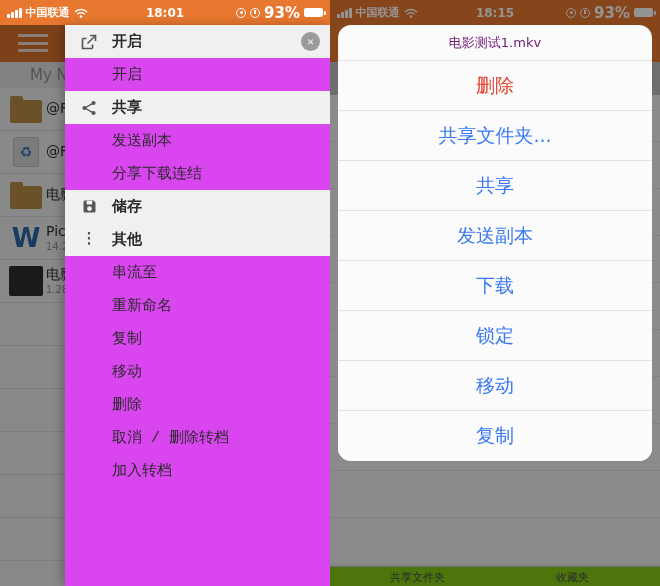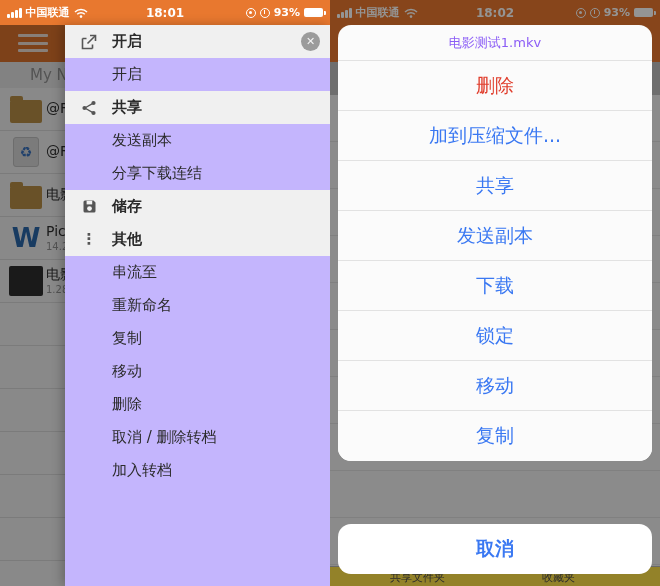--- a/index.html
+++ b/index.html
@@ -8,21 +8,21 @@
   .panel { position:relative; width:330px; height:586px; overflow:hidden; background:#fff; }
 
   
   .statusbar { position:absolute; top:0; left:0; right:0; height:25px; background:#E8782F;
     display:flex; align-items:center; justify-content:space-between; padding:0 7px; color:#fff; z-index:3; }
   .sb-group { display:flex; align-items:center; gap:4px; }
   .sb-carrier { font-size:11px; font-weight:bold; letter-spacing:0; }
   .sb-time { font-size:12px; font-weight:bold; position:absolute; left:50%; transform:translateX(-50%); }
   .sig { display:flex; align-items:flex-end; gap:1.5px; height:10px; }
   .sig i { width:2.5px; background:#fff; border-radius:1px; display:block; }
-  .sb-pct { font-size:11px; font-weight:bold; }
+  .sb-pct { font-size:15px; font-weight:bold; }
   .batt { width:19px; height:9px; background:#fff; border-radius:2px; position:relative; }
   .batt:after { content:""; position:absolute; right:-3px; top:2.5px; width:2px; height:4px; background:#fff; border-radius:0 1px 1px 0; }
   .minicirc { width:10px; height:10px; border:1.3px solid #fff; border-radius:50%; position:relative; }
   .minicirc.clock:after { content:""; position:absolute; left:3.2px; top:1.5px; width:1.3px; height:3.5px; background:#fff; }
   .minicirc.lock:after { content:""; position:absolute; left:2.5px; top:2.5px; width:3px; height:3px; background:#fff; border-radius:50%; }
 
   
   .app-header { position:absolute; top:25px; left:0; right:0; height:37px; background:#E8782F; }
   .hamburger { position:absolute; left:18px; top:9px; width:30px; cursor:pointer; }
   .hamburger i { display:block; height:3px; background:rgba(255,255,255,.85); border-radius:1px; margin-bottom:4.5px; }
@@ -38,45 +38,45 @@
   .folder:before { content:""; position:absolute; top:-4px; left:0; width:13px; height:5px; background:#C2974A; border-radius:2px 2px 0 0; }
   .bin { width:26px; height:30px; background:#E3E3E3; border:1px solid #C9C9C9; border-radius:3px;
     display:flex; align-items:center; justify-content:center; color:#3C78C8; font-size:14px; }
   .wdoc { font-size:26px; font-weight:800; color:#2E6DB4; line-height:1; }
   .vthumb { width:34px; height:30px; background:#303030; border-radius:2px; }
 
   .dim-left { position:absolute; top:25px; left:0; right:0; bottom:0; background:rgba(0,0,0,0.46); z-index:4; }
   .dim-right { position:absolute; top:0; left:0; right:0; bottom:0; background:rgba(0,0,0,0.42); z-index:4; }
 
   
-  .menu { position:absolute; top:25px; left:65px; right:0; bottom:0; background:#c4b5fd; z-index:5;
-    box-shadow:-3px 0 10px rgba(0,0,0,0.25); }
+  .menu { position:absolute; top:25px; left:65px; right:0; bottom:0; background:#d946ef; z-index:5;
+    box-shadow:-3px 0 10px rgba(0,0,0,0.25);font-family:Liberation Mono, monospace; }
   .mrow { height:33px; display:flex; align-items:center; font-size:15px; color:#2B2B2B; position:relative; }
   .mrow.header { background:#F0F0F0; font-weight:bold; }
   .m-ic { position:absolute; left:15px; top:0; bottom:0; width:18px; display:flex; align-items:center; justify-content:center; }
   .m-label { padding-left:47px; white-space:nowrap; }
   .closebtn { position:absolute; right:10px; top:7px; width:19px; height:19px; border-radius:50%;
     background:#9B9B9B; color:#F4F4F4; font-size:11px; font-weight:bold; display:flex; align-items:center; justify-content:center; cursor:pointer; }
   .dots3 { color:#555; font-size:15px; font-weight:bold; letter-spacing:0; line-height:5px; text-align:center; }
 
   
   .r-header { position:absolute; top:25px; left:0; right:0; height:37px; background:#E8782F; }
   .r-band { position:absolute; top:62px; left:0; right:0; height:33px; background:#BDBDBD; }
   .r-content { position:absolute; top:95px; left:0; right:0; bottom:20px; background:#EFEFEF;
     background-image:repeating-linear-gradient(to bottom, transparent 0, transparent 46px, #DDD 46px, #DDD 47px); }
-  .r-tabbar { position:absolute; left:0; right:0; bottom:0; height:20px; background:#fde047; border-top:1px solid #B5B5B5; }
+  .r-tabbar { position:absolute; left:0; right:0; bottom:0; height:20px; background:#84cc16; border-top:1px solid #B5B5B5; }
   .r-tab { position:absolute; top:3px; font-size:11px; color:#4A4A4A; }
   .r-tab.t0 { left:60px; }
-  .r-tab.t1 { left:212px; }
+  .r-tab.t1 { left:226px; }
 
   
   .sheet { position:absolute; top:25px; left:8px; right:8px; border-radius:13px; overflow:hidden;
     background:#FBFBFB; z-index:5; }
   .sheet-title { height:36px; display:flex; align-items:center; justify-content:center;
-    font-size:13px; color:#8b5cf6; border-bottom:1px solid #E2E2E2; }
+    font-size:13px; color:#701a75; border-bottom:1px solid #E2E2E2; }
   .sheet-item { height:50px; display:flex; align-items:center; justify-content:center;
     font-size:19px; color:#3A78F2; border-bottom:1px solid #E2E2E2; cursor:pointer; background:#FBFBFB; }
   .sheet-item:last-child { border-bottom:none; }
   .sheet-item.danger { color:#E03E2D; }
   .cancelbtn { position:absolute; left:8px; right:8px; top:524px; height:50px; border-radius:13px;
     background:#FFFFFF; display:flex; align-items:center; justify-content:center;
     font-size:19px; font-weight:600; color:#3A78F2; z-index:5; cursor:pointer; }
 
   svg { display:block; }
 </style>
@@ -244,45 +244,44 @@
             <i style="height:8px"></i>
             <i style="height:10px"></i>
         </span>
         <span class="sb-carrier">中国联通</span>
         <svg width="14" height="10" viewBox="0 0 14 10">
           <path d="M1 4 a8.5 8.5 0 0 1 12 0" stroke="#fff" stroke-width="1.5" fill="none"></path>
           <path d="M3.2 6.2 a5.4 5.4 0 0 1 7.6 0" stroke="#fff" stroke-width="1.5" fill="none"></path>
           <circle cx="7" cy="8.6" r="1.3" fill="#fff"></circle>
         </svg>
       </div>
-      <span class="sb-time">18:02</span>
+      <span class="sb-time">18:15</span>
       <div class="sb-group">
         <span class="minicirc lock"></span>
         <span class="minicirc clock"></span>
         <span class="sb-pct">93%</span>
         <span class="batt"></span>
       </div>
     </div>
 
     <div class="r-header"></div>
     <div class="r-band"></div>
     <div class="r-content"></div>
     <div class="r-tabbar">
       <span class="r-tab t0">共享文件夹</span>
       <span class="r-tab t1">收藏夹</span>
     </div>
     <div class="dim-right"></div>
 
     <div class="sheet">
       <div class="sheet-title">电影测试1.mkv</div>
       <div class="sheet-item danger">删除</div>
-      <div class="sheet-item">加到压缩文件...</div>
+      <div class="sheet-item">共享文件夹...</div>
       <div class="sheet-item">共享</div>
       <div class="sheet-item">发送副本</div>
       <div class="sheet-item">下载</div>
       <div class="sheet-item">锁定</div>
       <div class="sheet-item">移动</div>
       <div class="sheet-item">复制</div>
     </div>
-    <div class="cancelbtn">取消</div>
   </div>
 
 </div>
 
 </body></html>

